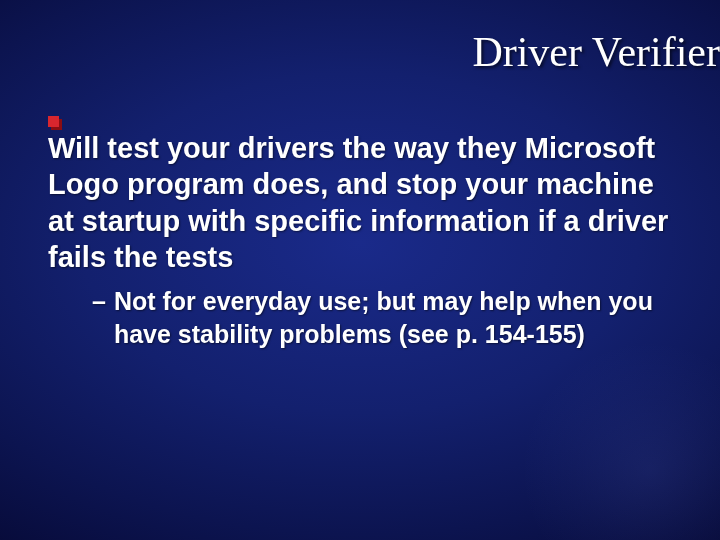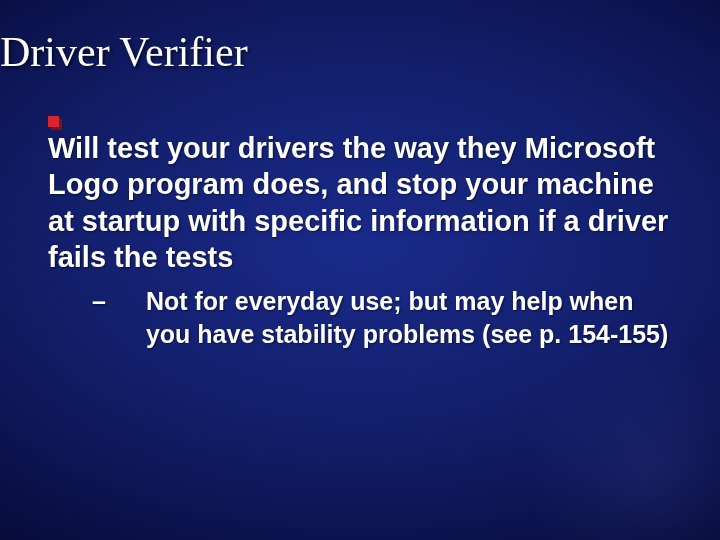--- a/index.html
+++ b/index.html
@@ -17,21 +17,21 @@
                 #13206e 35%,
                 #0c1450 60%,
                 #050730 85%,
                 #010210 100%);
     position: relative;
     box-sizing: border-box;
     font-family: Arial, Helvetica, sans-serif;
     color: #ffffff;
   }
   .title {
-    text-align: left;
+    text-align: right;
     font-family: "Times New Roman", Times, serif;
     font-weight: 400;
     font-size: 42px;
     padding-top: 28px;
     text-shadow: 2px 2px 3px rgba(0,0,0,0.6);
   }
   .body {
     padding: 30px 48px 0 48px;
   }
   .bullet-row {
@@ -82,21 +82,20 @@
     font-weight: 700;
     margin-right: 8px;
     line-height: 1.3;
     text-shadow: 1px 1px 2px rgba(0,0,0,0.5);
   }
   .sub-text {
     font-size: 25px;
     font-weight: 700;
     line-height: 1.3;
     text-shadow: 1px 1px 2px rgba(0,0,0,0.5);
-    margin-left: 32px;
   }
   .corner-glow {
     position: absolute;
     right: -60px;
     bottom: -60px;
     width: 260px;
     height: 260px;
     background: radial-gradient(circle at center,
                 rgba(120,140,255,0.10) 0%,
                 rgba(120,140,255,0.04) 40%,

